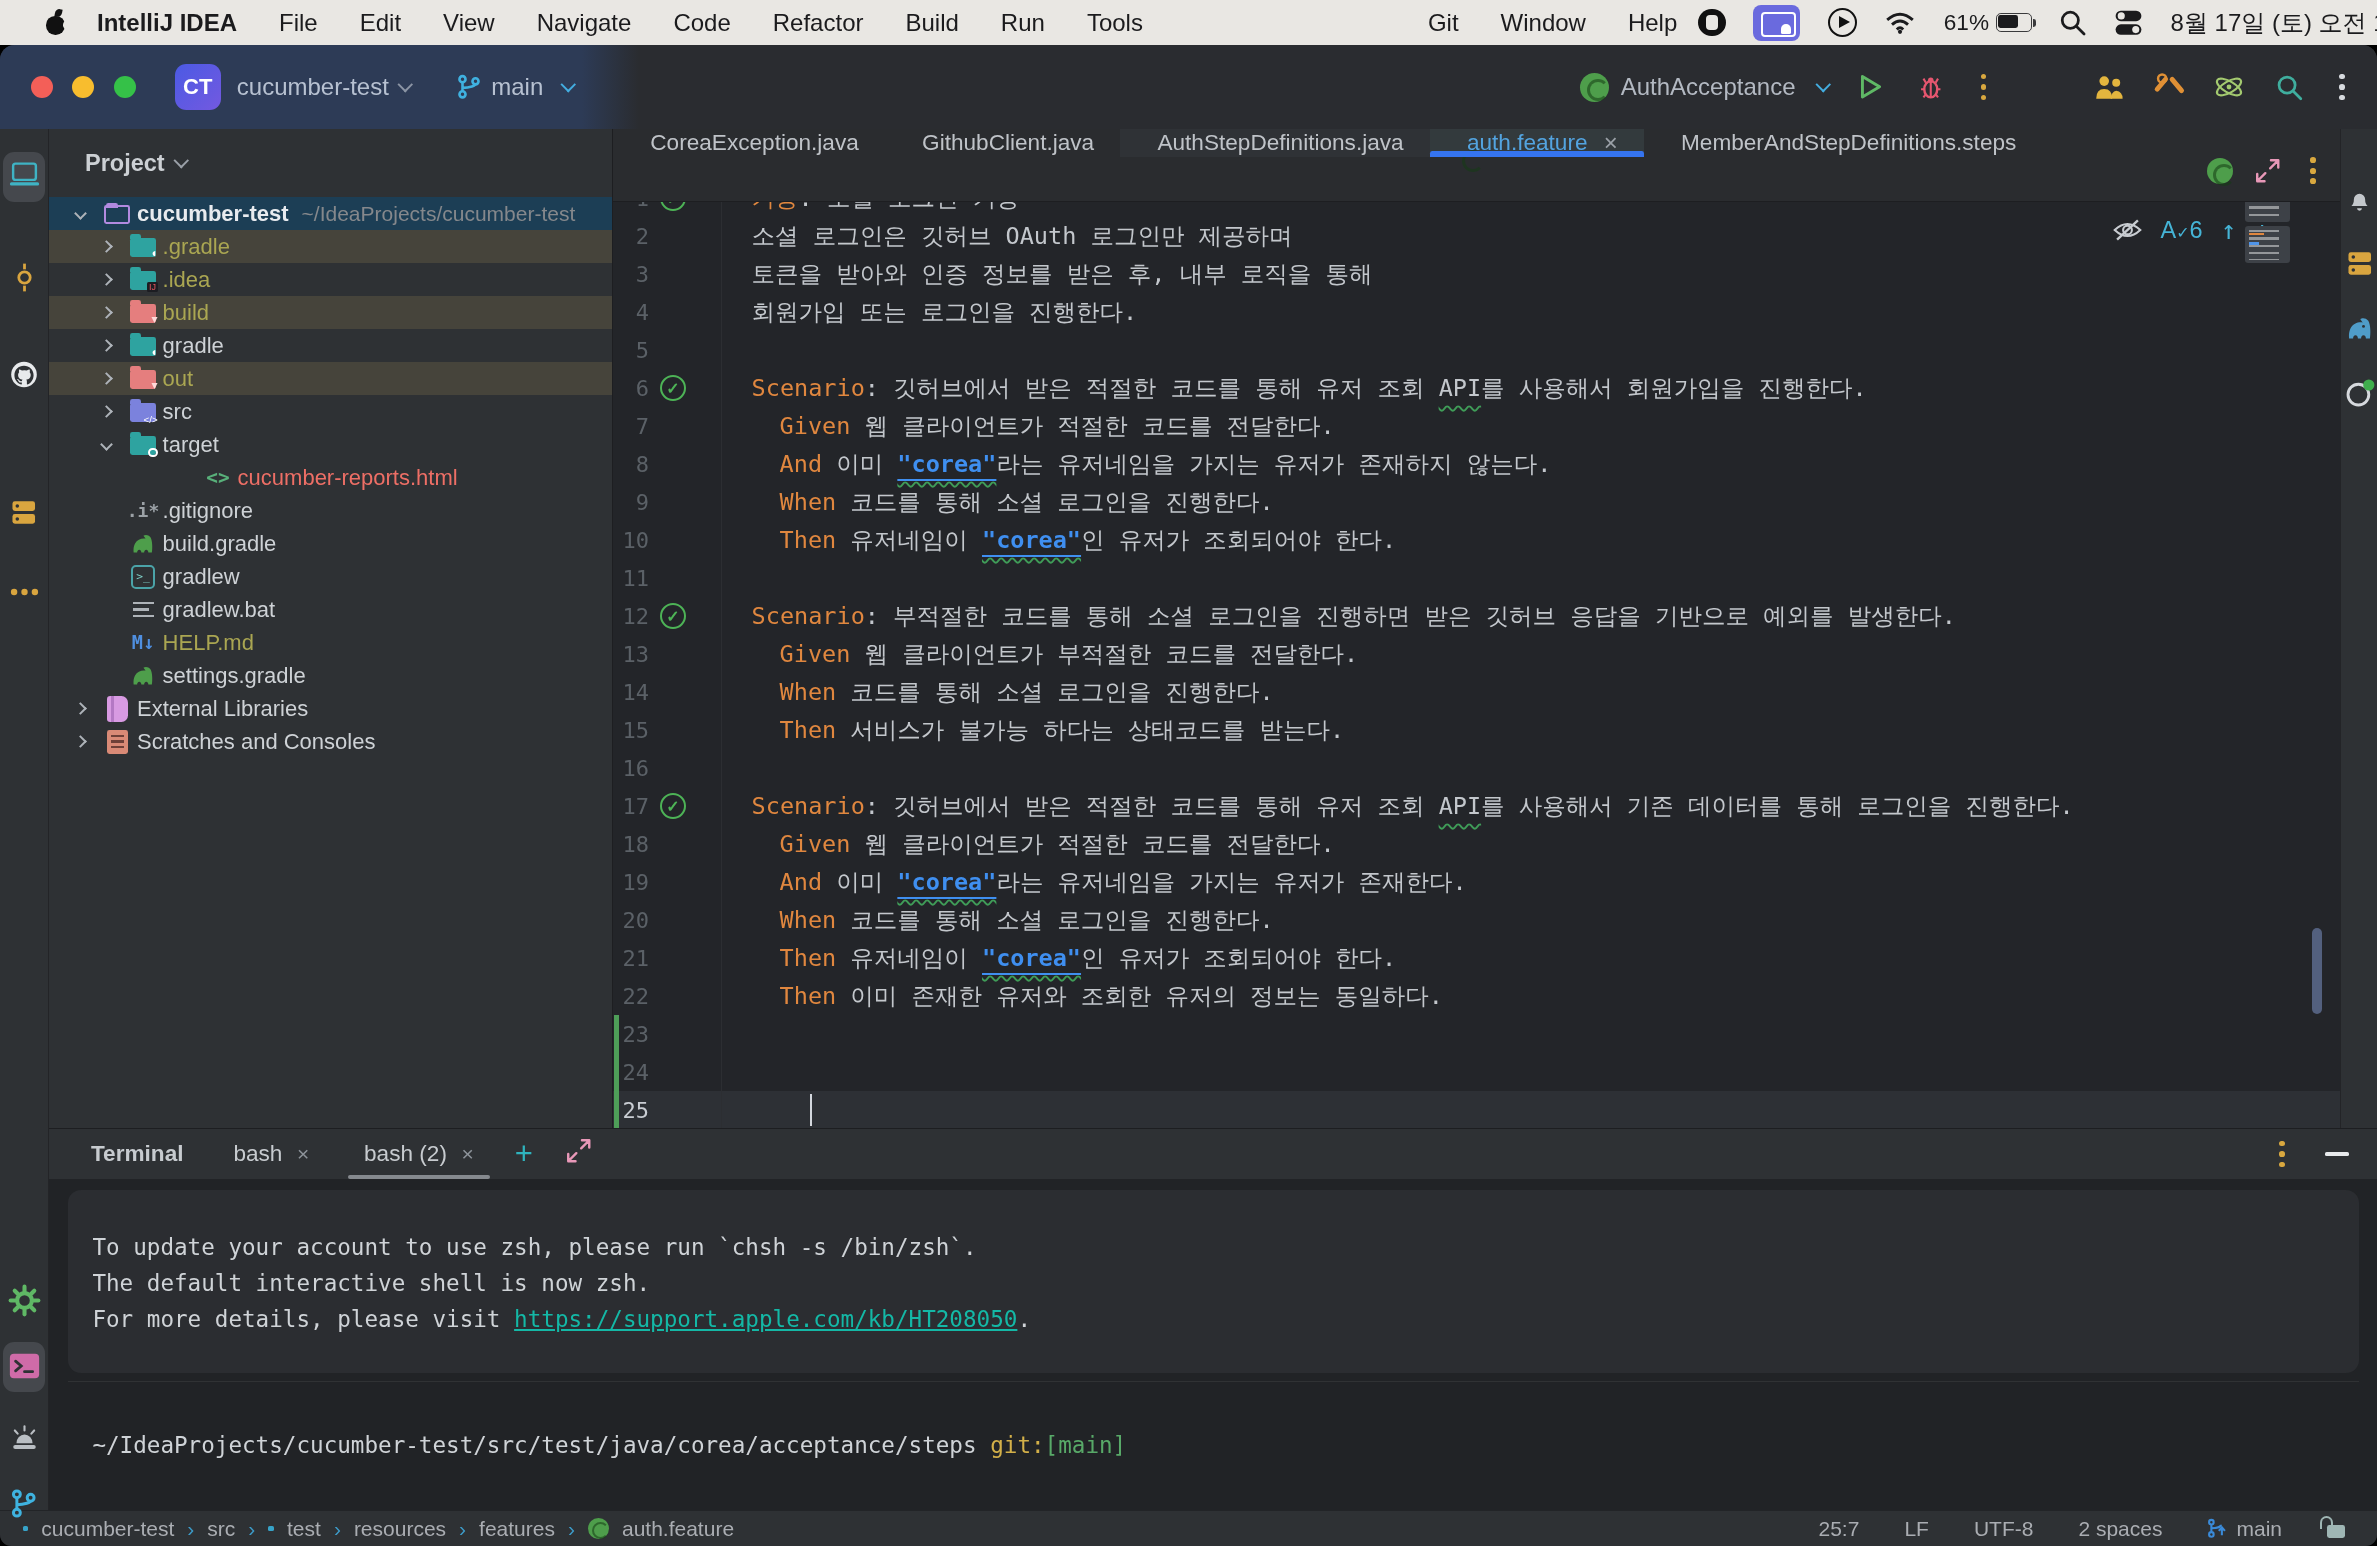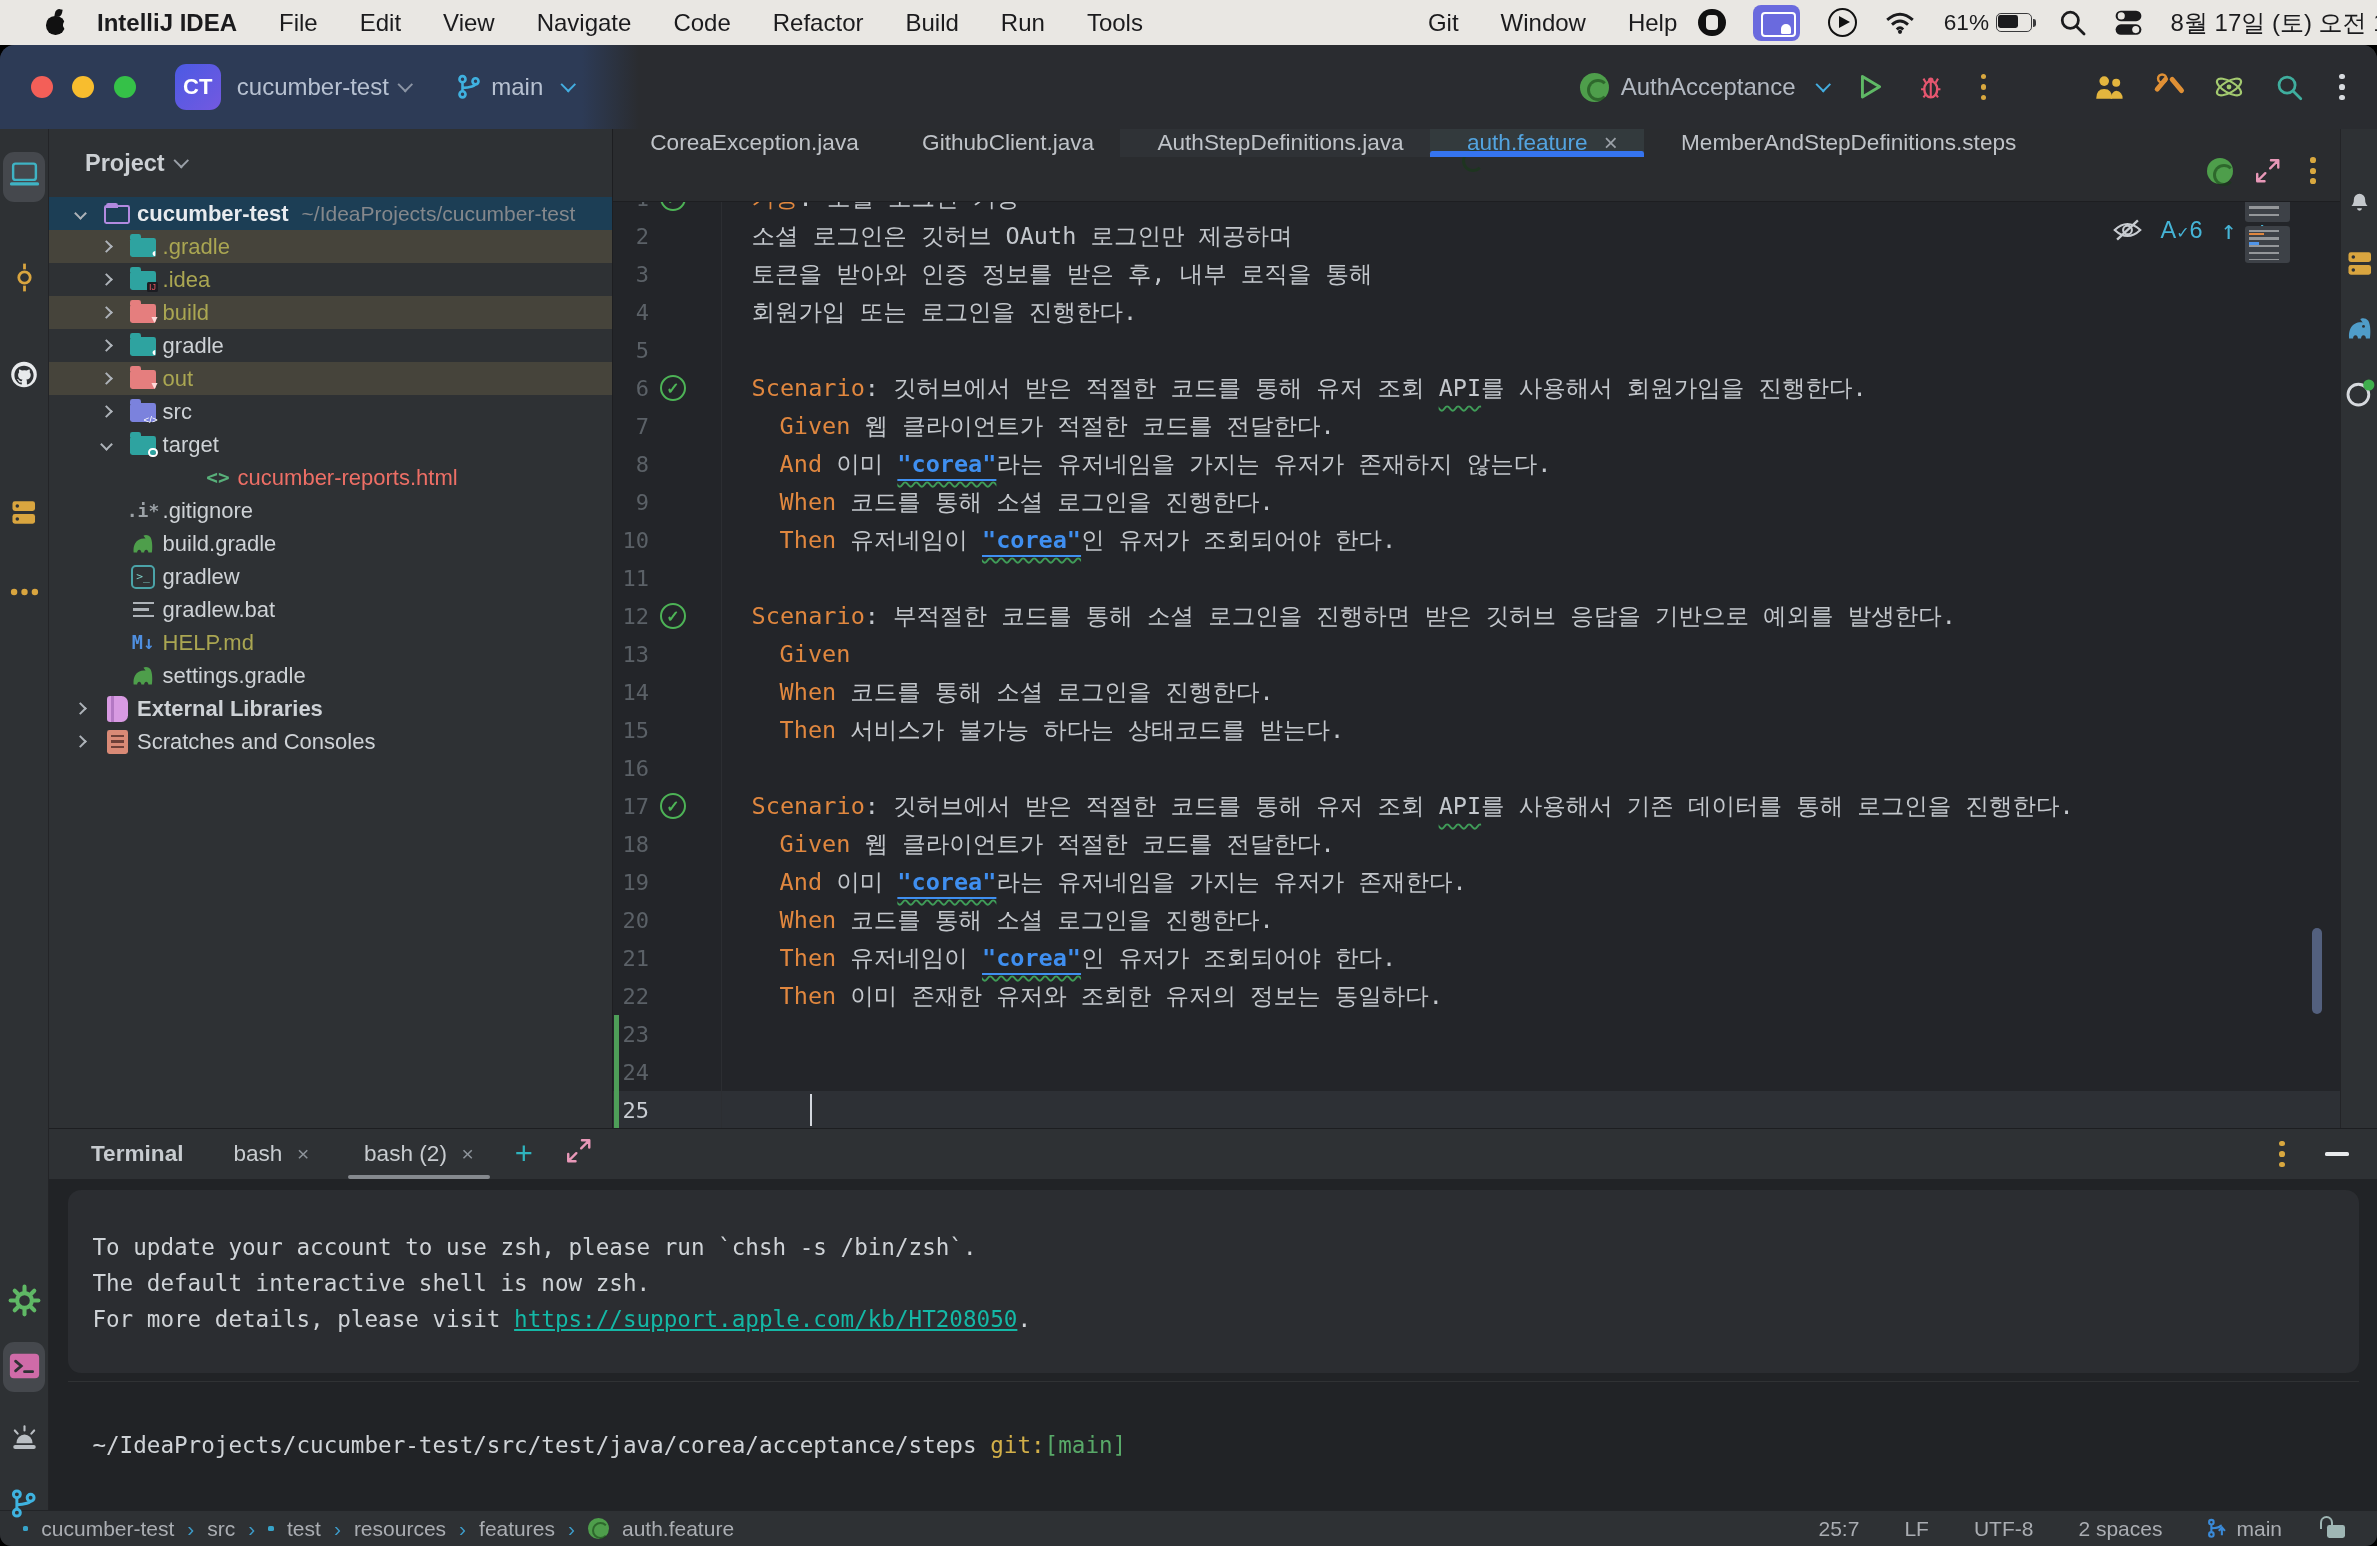--- a/index.html
+++ b/index.html
@@ -499,21 +499,21 @@
             </div>
             <div class="tree-row" style="padding-left: 45px;">
               <span class="chv-slot"></span>
               <span class="tree-ico">
                 <svg width="27.5" height="21" viewBox="0 0 38 30">
                   <path d="M30 6 c-3-4-8-4-10-2 l3 4 c-5-1-12 1-15 7 c-3 6-2 11-2 13 l5 0 c0-2 1-4 3-4 c2 0 3 2 3 4 l4 0 c0-2 1-4 3-4 c2 0 3 2 3 4 l5 0 c1-6 1-17-2-22 Z" fill="#4e9e4b"></path>
                 </svg>
               </span>
               <span class="lbl">settings.gradle</span>
             </div>
-            <div class="tree-row" style="padding-left: 19.4px; font-weight: bold;">
+            <div class="tree-row" style="padding-left: 19.4px;">
               <span class="chv-slot">
                 <span class="chv right"></span>
               </span>
               <span class="tree-ico">
                 <span style="width:21px;height:26px;background:#d89ae2;border-radius:3.2px 6.5px 6.5px 3.2px;display:inline-block;position:relative;">
                   <i style="position:absolute;left:4px;top:0;width:3.2px;height:100%;background:#b478c4;"></i>
                 </span>
               </span>
               <span class="lbl">External Libraries</span>
             </div>
@@ -649,21 +649,21 @@
                 <div class="gut">
                   <span class="num">12</span>
                   <span class="badge">✓</span>
                 </div>
                 <div class="ltext"><span style="display: inline-block; width: 28px;"></span><span class="seg-k">Scenario</span><span class="seg-p">: 부적절한 코드를 통해 소셜 로그인을 진행하면 받은 깃허브 응답을 기반으로 예외를 발생한다.</span></div>
               </div>
               <div class="code-line">
                 <div class="gut">
                   <span class="num">13</span>
                 </div>
-                <div class="ltext"><span style="display: inline-block; width: 56px;"></span><span class="seg-k">Given</span></div>
+                <div class="ltext"><span style="display: inline-block; width: 56px;"></span><span class="seg-k">Given</span><span class="seg-p"> 웹 클라이언트가 부적절한 코드를 전달한다.</span></div>
               </div>
               <div class="code-line">
                 <div class="gut">
                   <span class="num">14</span>
                 </div>
                 <div class="ltext"><span style="display: inline-block; width: 56px;"></span><span class="seg-k">When</span><span class="seg-p"> 코드를 통해 소셜 로그인을 진행한다.</span></div>
               </div>
               <div class="code-line">
                 <div class="gut">
                   <span class="num">15</span>

